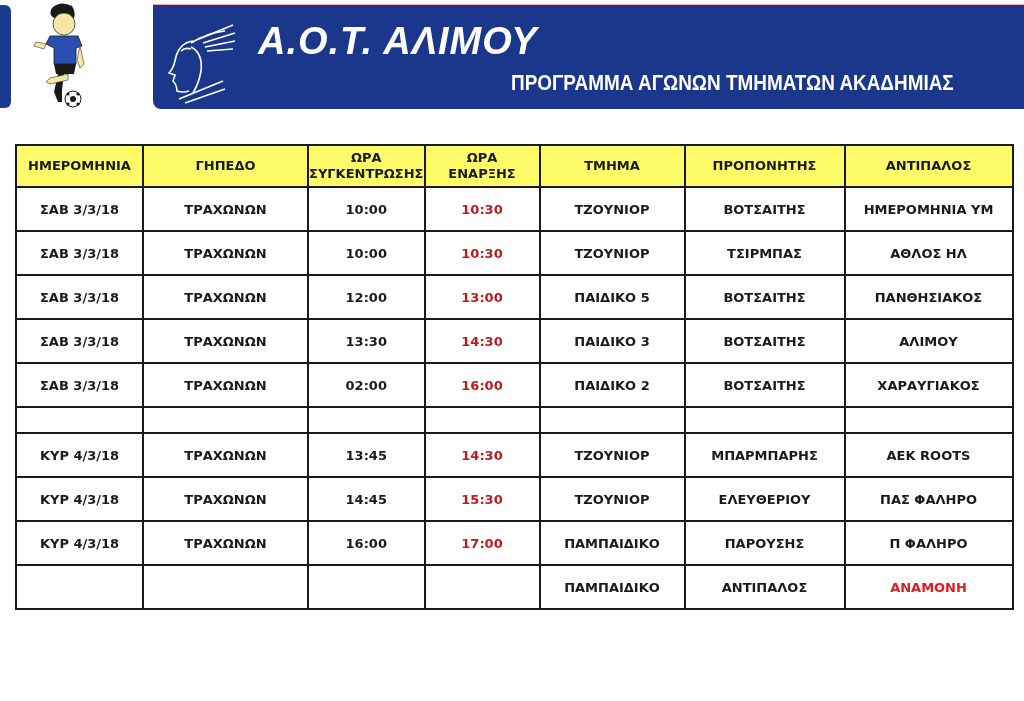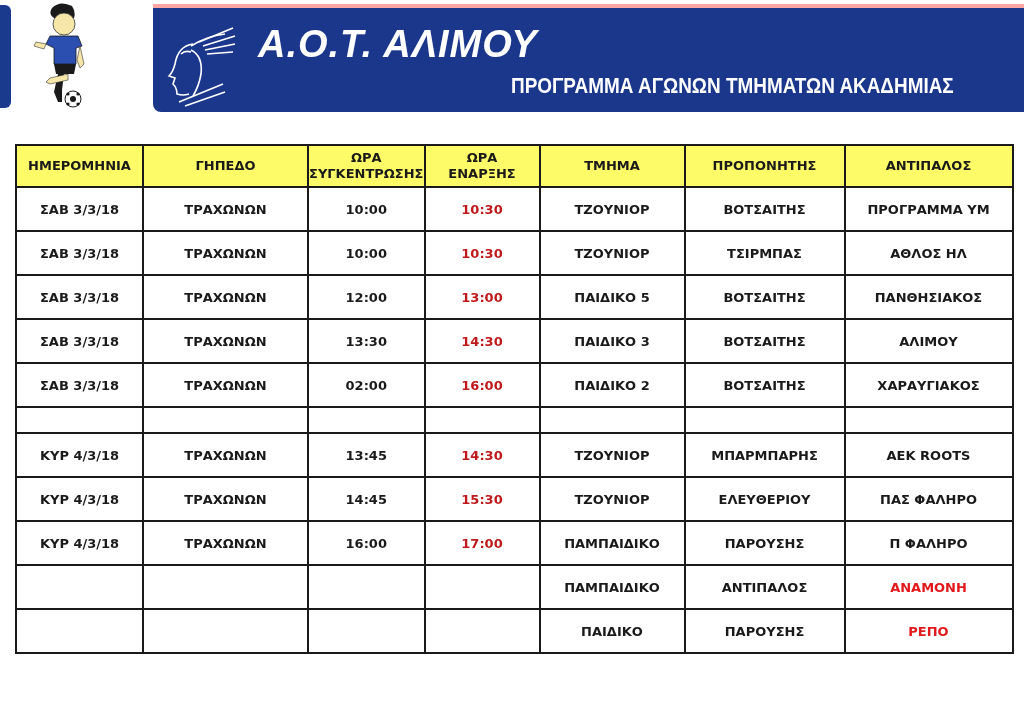--- a/index.html
+++ b/index.html
@@ -9,21 +9,21 @@
     font-family: "Liberation Sans", "DejaVu Sans", sans-serif;
   }
   .left-bar {
     position: absolute; left: 0; top: 5px; width: 11px; height: 103px;
     background: #1a3a8e; border-radius: 0 6px 6px 0;
   }
   .mascot { position: absolute; left: 30px; top: 2px; width: 65px; height: 108px; }
   .banner {
     position: absolute; left: 153px; top: 4px; width: 871px; height: 104px;
     background: #1b378c; border-radius: 0 0 0 8px;
-    border-top: 4px solid #fca5a5;
+    border-top: 1px solid #fca5a5;
   }
   .hermes { position: absolute; left: 10px; top: 6px; width: 80px; height: 95px; }
   .club-name {
     position: absolute; left: 105px; top: 15px;
     color: #ffffff; font-size: 38px; font-weight: bold; font-style: italic;
     letter-spacing: 1px;
   }
   .subtitle {
     position: absolute; left: 358px; top: 65px;
     color: #ffffff; font-size: 22px; font-weight: bold;
@@ -116,21 +116,21 @@
     </tr>
   </thead>
   <tbody>
     <tr>
       <td>ΣΑΒ 3/3/18</td>
       <td>ΤΡΑΧΩΝΩΝ</td>
       <td>10:00</td>
       <td class="start">10:30</td>
       <td>ΤΖΟΥΝΙΟΡ</td>
       <td>ΒΟΤΣΑΙΤΗΣ</td>
-      <td>ΠΡΟΓΡΑΜΜΑ ΥΜ</td>
+      <td>ΗΜΕΡΟΜΗΝΙΑ ΥΜ</td>
     </tr>
     <tr>
       <td>ΣΑΒ 3/3/18</td>
       <td>ΤΡΑΧΩΝΩΝ</td>
       <td>10:00</td>
       <td class="start">10:30</td>
       <td>ΤΖΟΥΝΙΟΡ</td>
       <td>ΤΣΙΡΜΠΑΣ</td>
       <td>ΑΘΛΟΣ ΗΛ</td>
     </tr>
@@ -199,23 +199,14 @@
     </tr>
     <tr>
       <td></td>
       <td></td>
       <td></td>
       <td class="start"></td>
       <td>ΠΑΜΠΑΙΔΙΚΟ</td>
       <td>ΑΝΤΙΠΑΛΟΣ</td>
       <td class="status">ΑΝΑΜΟΝΗ</td>
     </tr>
-    <tr>
-      <td></td>
-      <td></td>
-      <td></td>
-      <td class="start"></td>
-      <td>ΠΑΙΔΙΚΟ</td>
-      <td>ΠΑΡΟΥΣΗΣ</td>
-      <td class="status">ΡΕΠΟ</td>
-    </tr>
   </tbody>
 </table>
 
 </body></html>

